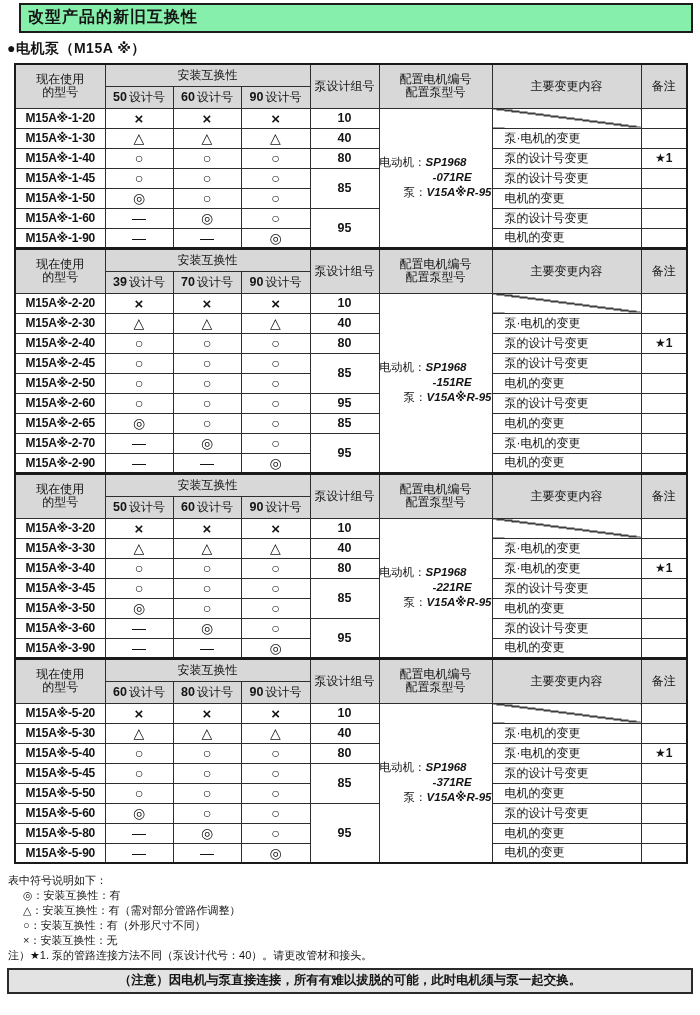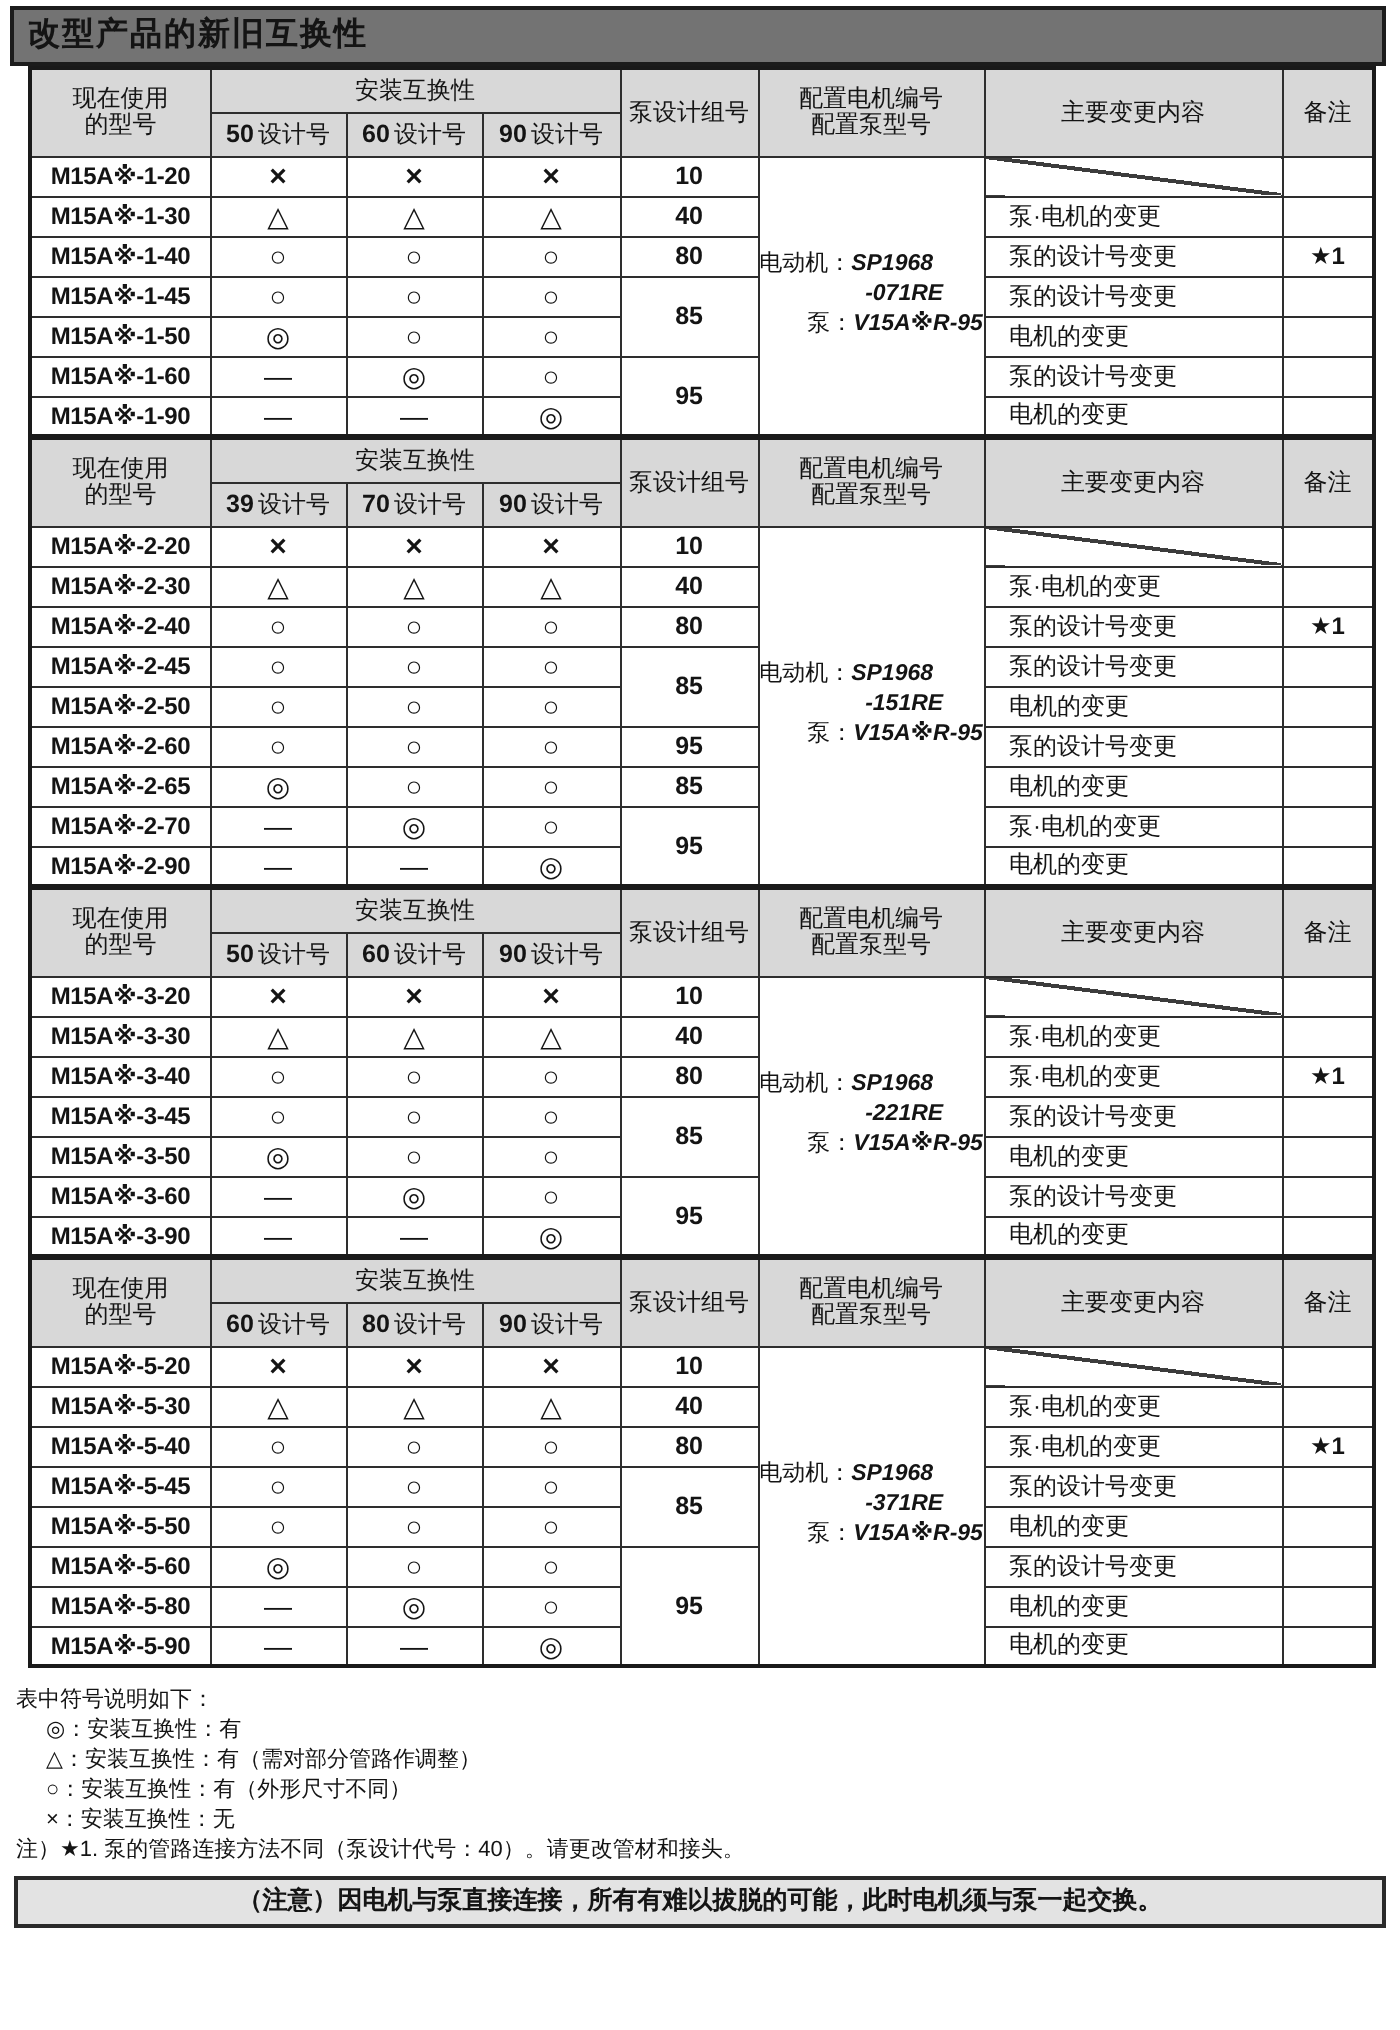--- a/index.html
+++ b/index.html
@@ -3,25 +3,25 @@
 <meta charset="utf-8">
 <style>
   * { box-sizing: border-box; margin: 0; padding: 0; }
   html, body { background: #ffffff; }
   body {
     width: 700px; height: 1015px; overflow: hidden;
     font-family: "Liberation Sans", "DejaVu Sans", sans-serif;
     color: #141414;
   }
   .title-box {
-    margin: 3px 7px 0 5px;
+    margin: 3px 7px 0 19px;
     border: 2px solid #1c1c1c;
     padding: 2px 7px 3px 7px;
     font-size: 16px; font-weight: bold; letter-spacing: 1px;
-    background: #737373;
+    background: #86efac;
   }
   .subtitle {
     margin: 7px 0 5px 7px;
     font-size: 14px; font-weight: bold; letter-spacing: 0.5px;
   }
   .tables-wrap { margin-left: 14px; width: 540px; }
   table.grid {
     border-collapse: collapse; table-layout: fixed; width: 672px;
     border: 2px solid #1a1a1a;
     margin-top: -1px;
@@ -74,20 +74,21 @@
 </style>
 </head>
 <body>
 
 <div class="page">
 
   <div class="title-box">
     <span>改型产品的新旧互换性</span>
   </div>
 
+  <div class="subtitle">●电机泵（M15A ※）</div>
 
   <div class="tables-wrap">
       <table class="grid">
         <colgroup>
           <col style="width: 90px;">
           <col style="width: 68px;">
           <col style="width: 68px;">
           <col style="width: 69px;">
           <col style="width: 69px;">
           <col style="width: 113px;">

